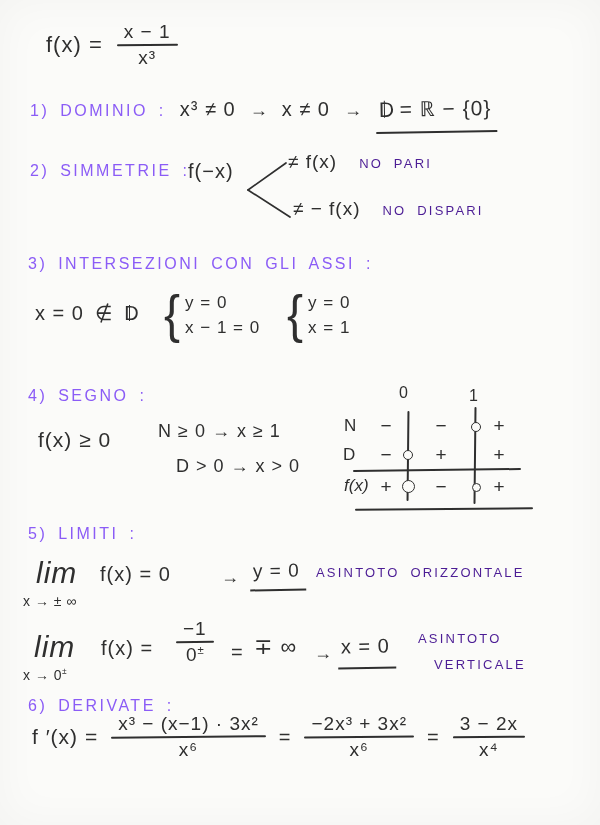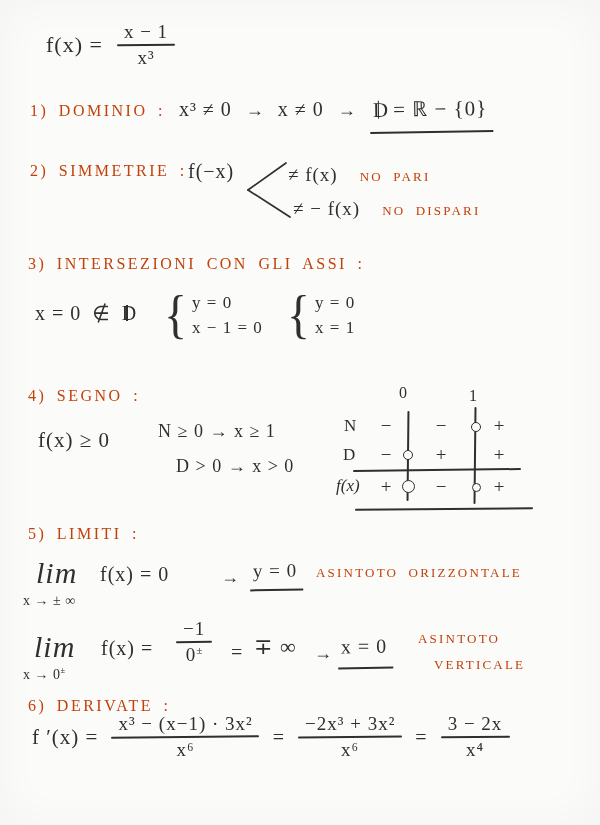--- a/index.html
+++ b/index.html
@@ -2,30 +2,30 @@
 <html style="--ink: #2f2f2f; --paper: #fbfbf9;"><head>
 <meta charset="utf-8">
 <style>
   :root { --ink:#2f2f2f; --paper:#fbfbf9; }
   * { box-sizing:border-box; }
   html,body { margin:0; padding:0; background:#e9e9e9; }
   .page {
     position:relative; width:600px; height:825px; margin:0 auto;
     background:var(--paper);
     box-shadow: inset 0 0 45px rgba(0,0,0,0.035);
-    font-family:Liberation Serif, serif;
+    font-family:Liberation Sans, sans-serif;
     color:var(--ink);
     overflow:hidden;
   }
   .abs { position:absolute; }
   .row { display:flex; align-items:center; gap:14px; }
   .baserow { display:flex; align-items:baseline; gap:14px; }
   .math { font-size:20px; letter-spacing:1px; white-space:nowrap; }
-  .sec-label { font-size:16px; letter-spacing:2.5px; word-spacing:4px; white-space:nowrap; color:#c2410c; }
-  .note { font-size:13px; letter-spacing:2.2px; word-spacing:5px; white-space:nowrap; color:#c2410c; }
+  .sec-label { font-size:16px; letter-spacing:2.5px; word-spacing:4px; white-space:nowrap; color:#8b5cf6; }
+  .note { font-size:13px; letter-spacing:2.2px; word-spacing:5px; white-space:nowrap; color:#4c1d95; }
   .arrow { font-size:18px; }
   .frac { display:inline-flex; flex-direction:column; align-items:center; vertical-align:middle; }
   .frac .num, .frac .den { padding:1px 7px; font-size:19px; letter-spacing:1px; white-space:nowrap; }
   .frac .bar { height:2px; width:100%; background:var(--ink); border-radius:2px; transform:rotate(-0.6deg); }
   .underlined { display:inline-block; border-bottom:2.2px solid var(--ink); padding:0 6px 9px 3px; transform:rotate(-0.9deg); }
   .dstruck { position:relative; display:inline-block; }
   .dstruck::after { content:""; position:absolute; left:4.5px; top:3px; bottom:4px; width:1.6px; background:currentColor; }
   .sup { font-size:0.6em; vertical-align:super; letter-spacing:0; }
   .brace { font-size:48px; line-height:1; font-weight:400; transform:scaleY(1.08); margin-right:5px; }
   .system { display:flex; align-items:center; }
@@ -68,21 +68,21 @@
       <span class="math" style="font-size:21px;">= ℝ − {0}</span>
     </span>
   </div>
 
   <div class="abs sec-label" style="left:30px; top:162px;text-align:center;">2) SIMMETRIE :</div>
   <div class="abs math" style="left:188px; top:160px;">f(−x)</div>
   <svg class="branch-svg" style="left:244px; top:157px;" width="52" height="66">
     <line x1="4" y1="33" x2="42" y2="6" stroke="#2f2f2f" stroke-width="1.7" stroke-linecap="round"></line>
     <line x1="4" y1="33" x2="46" y2="60" stroke="#2f2f2f" stroke-width="1.7" stroke-linecap="round"></line>
   </svg>
-  <div class="abs baserow" style="left:288px; top:164px; gap:22px;">
+  <div class="abs baserow" style="left:288px; top:151px; gap:22px;">
     <span class="math" style="font-size:19px;">≠ f(x)</span>
     <span class="note">NO PARI</span>
   </div>
   <div class="abs baserow" style="left:293px; top:198px; gap:22px;">
     <span class="math" style="font-size:19px;">≠ − f(x)</span>
     <span class="note">NO DISPARI</span>
   </div>
 
   <div class="abs sec-label" style="left:28px; top:255px;">3) INTERSEZIONI CON GLI ASSI :</div>
   <div class="abs baserow" style="left:35px; top:301px; gap:11px;">
@@ -121,21 +121,21 @@
     <span class="sgn" style="left:93px;  top:31px;">−</span>
     <span class="sgn" style="left:151px; top:31px;">+</span>
 
     <span class="rlabel" style="left:8px; top:61px;">D</span>
     <span class="sgn" style="left:38px;  top:60px;">−</span>
     <span class="sgn" style="left:93px;  top:60px;">+</span>
     <span class="sgn" style="left:151px; top:60px;">+</span>
 
     <div class="hline" style="left:18px; top:85px; width:168px; transform:rotate(-0.7deg);"></div>
 
-    <span class="rlabel" style="left:1px; top:92px; font-style:italic;text-align:right;">f(x)</span>
+    <span class="rlabel" style="left:9px; top:92px; font-style:italic;text-align:right;">f(x)</span>
     <span class="sgn" style="left:38px;  top:92px;">+</span>
     <span class="sgn" style="left:93px;  top:92px;">−</span>
     <span class="sgn" style="left:151px; top:92px;">+</span>
 
     <div class="hline" style="left:20px; top:124px; width:178px; transform:rotate(-0.5deg);"></div>
 
     <span class="zdot" style="left:135.5px; top:38px; width:10px; height:10px;"></span>
     <span class="zdot" style="left:68px;   top:66px; width:10px; height:10px;"></span>
     <span class="zdot" style="left:66.5px; top:96px; width:13px; height:13px;"></span>
     <span class="zdot" style="left:136.5px;top:99px; width:9px;  height:9px;"></span>

